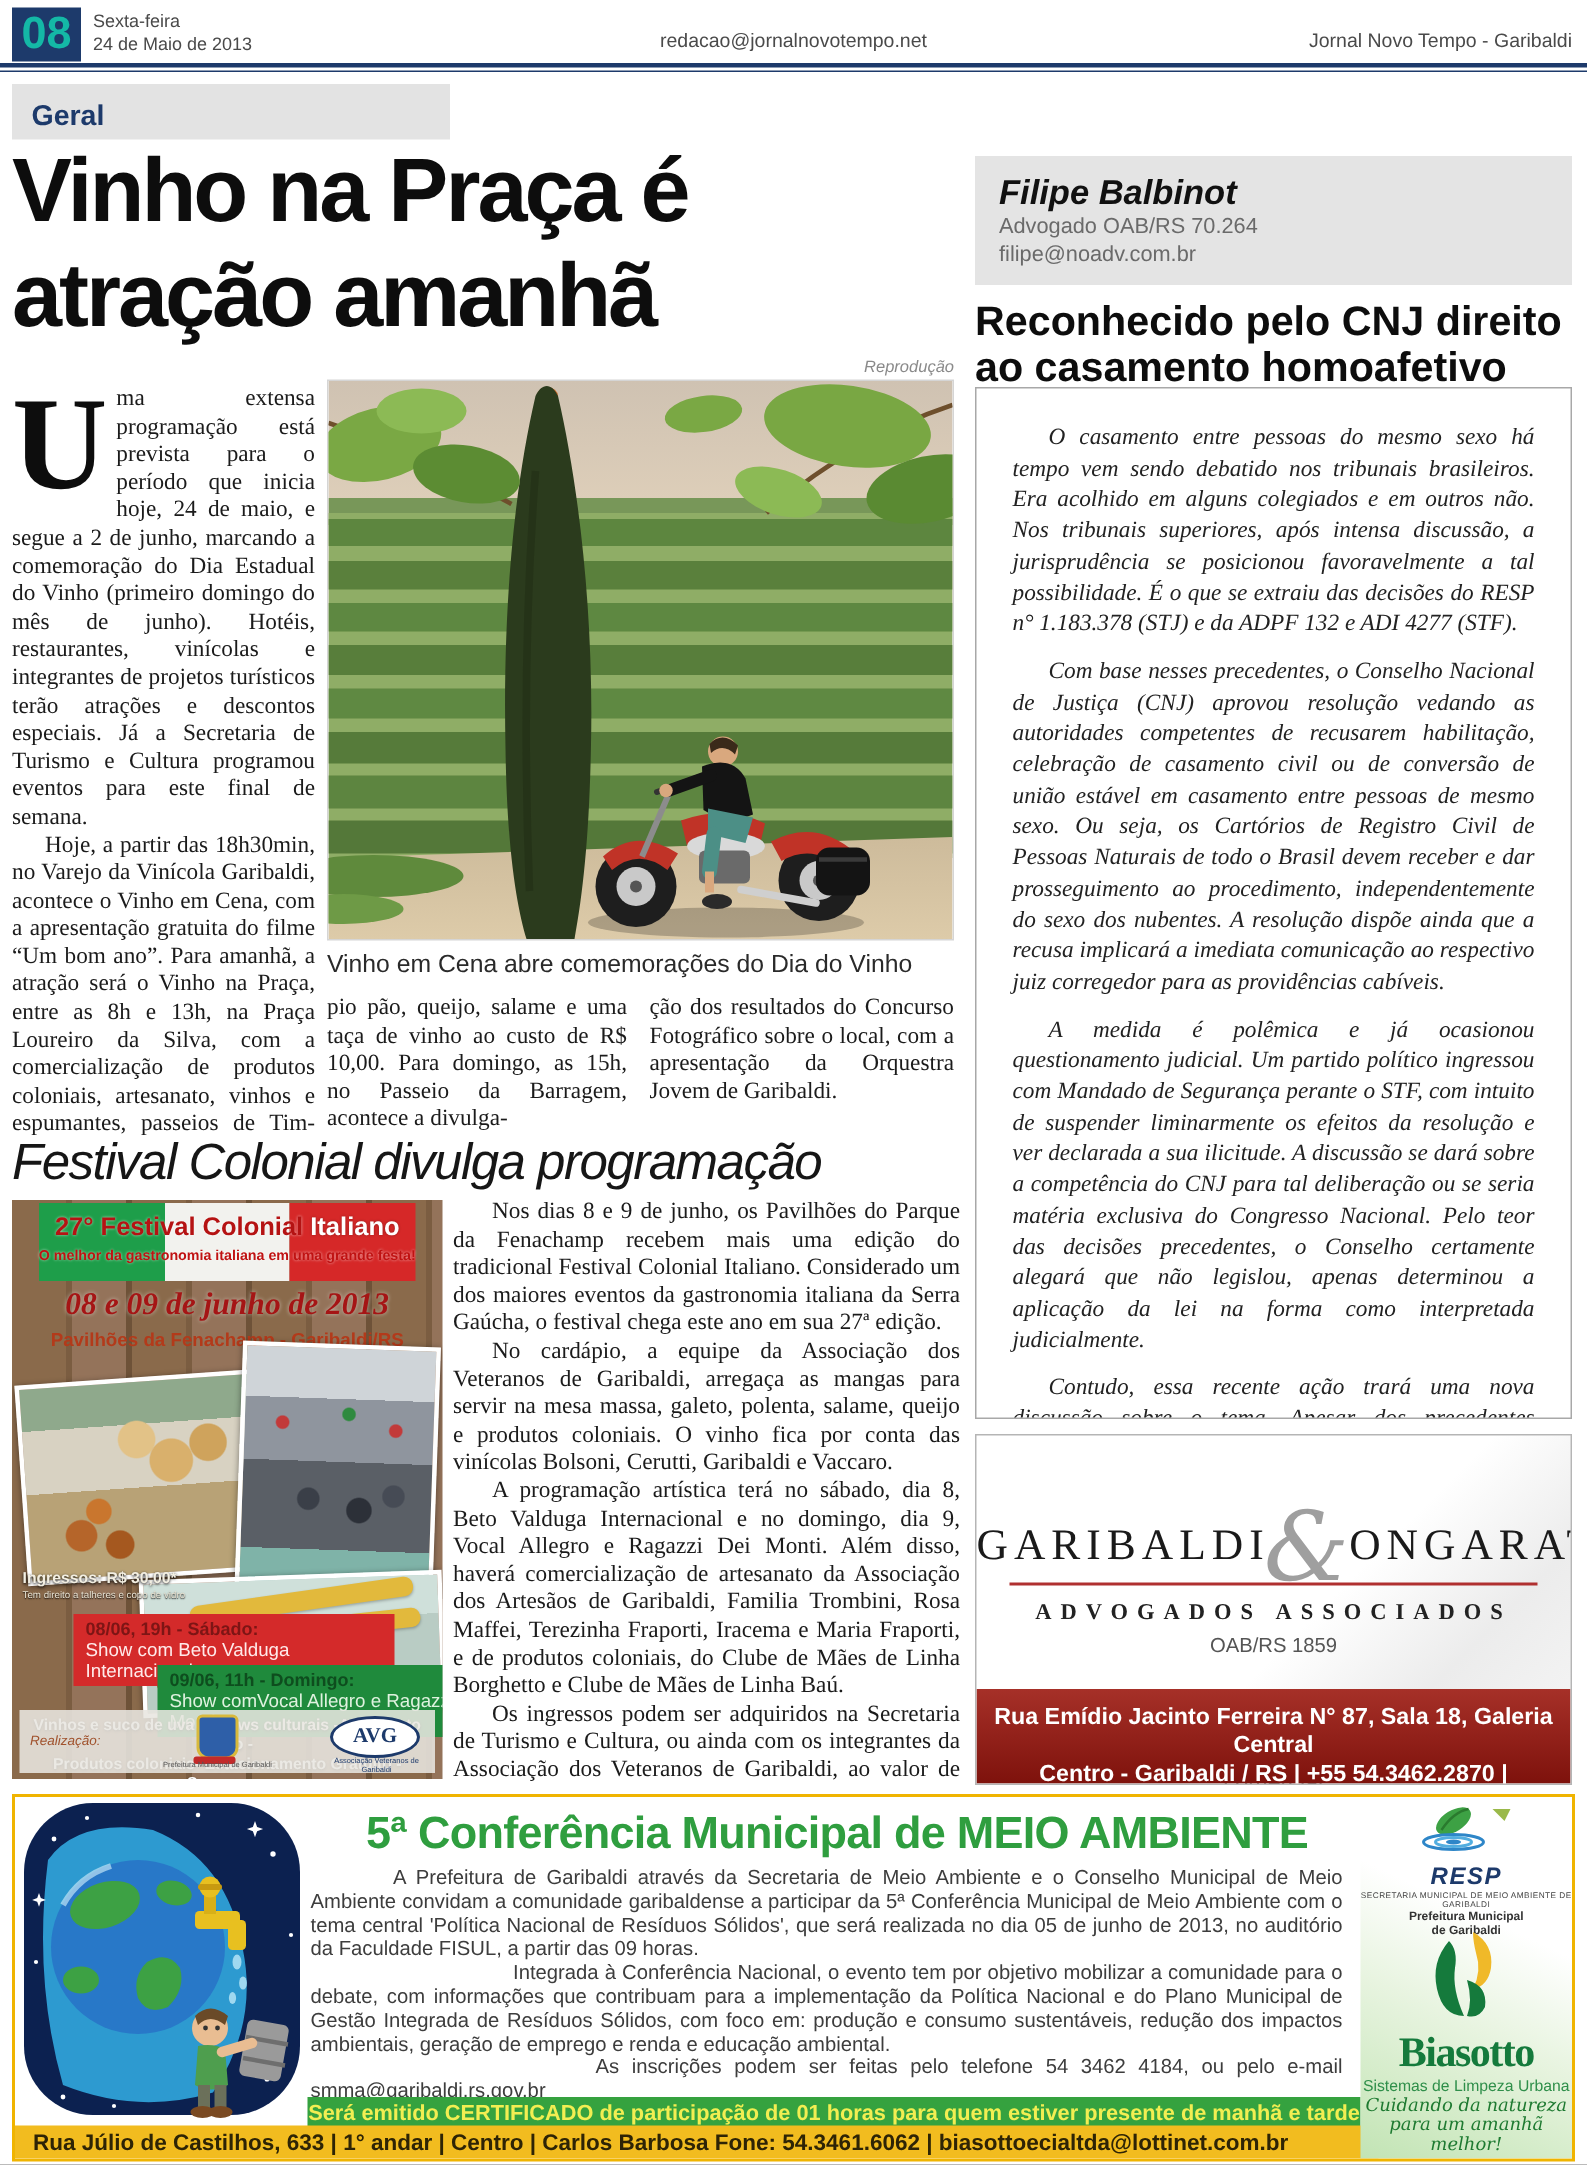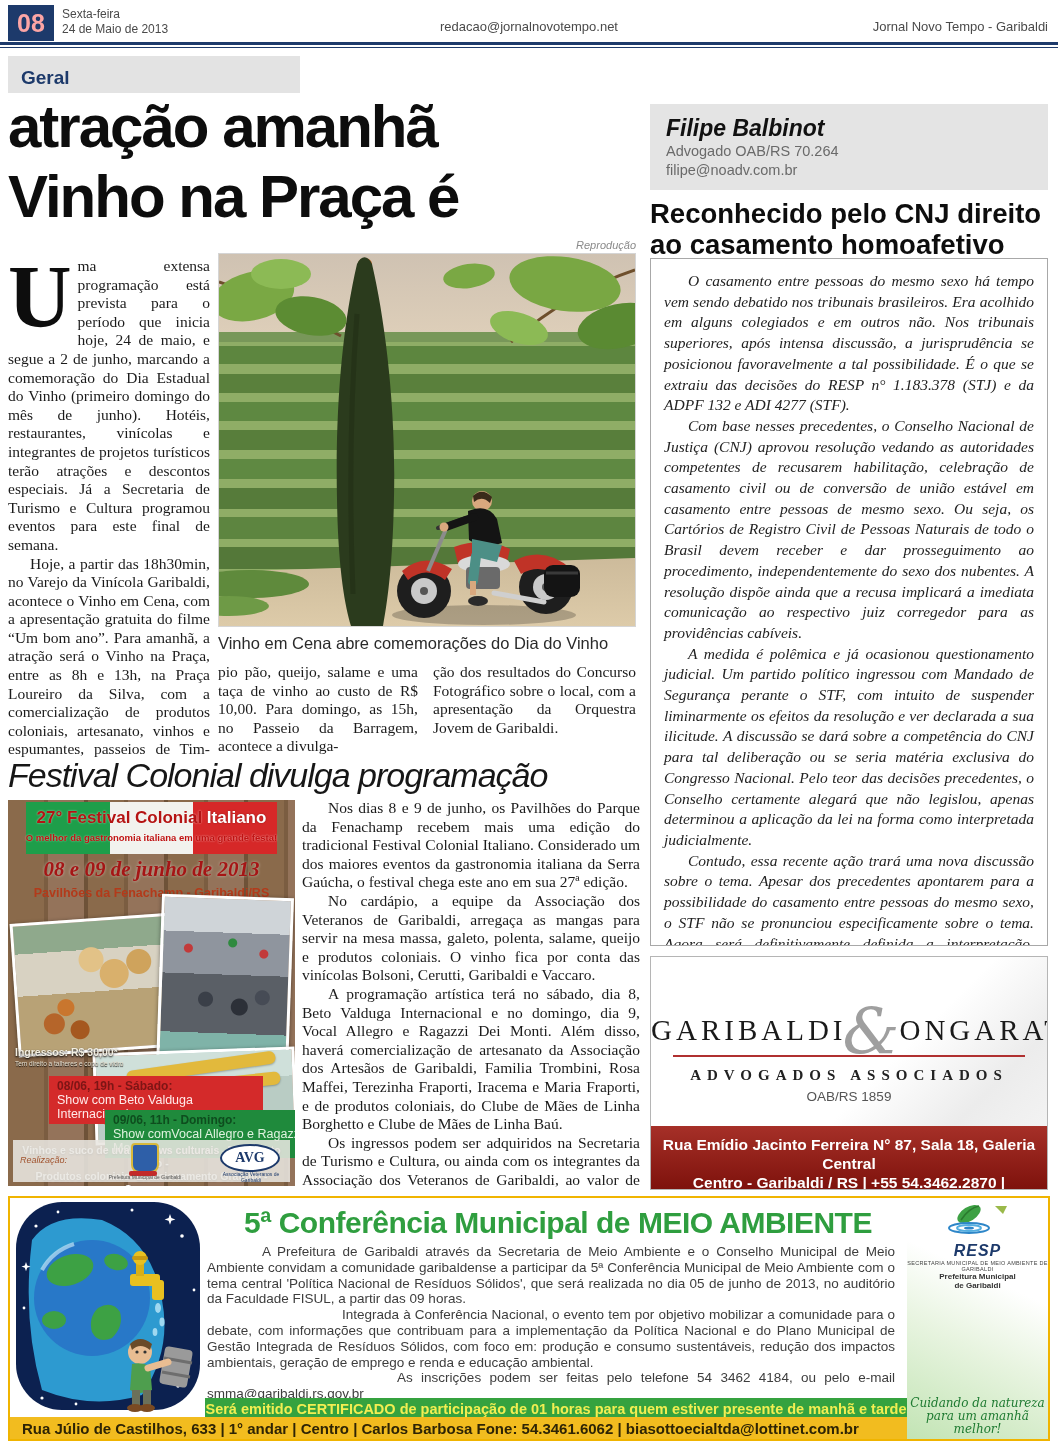--- a/index.html
+++ b/index.html
@@ -1,22 +1,22 @@
 <!DOCTYPE html>
 <html><head>
 <meta charset="utf-8">
 <style>
   html,body{margin:0;padding:0;background:#888;}
   .page{position:relative;width:1058px;height:1443px;background:#fff;margin:0 auto;
         font-family:"Liberation Sans",sans-serif;overflow:hidden;color:#1c1c1c;}
   .abs{position:absolute;box-sizing:border-box;}
 
   
-  .pagenum{left:8px;top:5px;width:46px;height:36px;background:#1d3a6b;color:#fca5a5;
-           display:flex;align-items:center;justify-content:center;font-size:25px;font-weight:800;}
+  .pagenum{left:8px;top:5px;width:46px;height:36px;background:#1d3a6b;color:#14b8a6;
+           display:flex;align-items:center;justify-content:center;font-size:30px;font-weight:800;}
   .hdr-small{font-size:12px;color:#4a4a4a;line-height:15px;}
   .hdr-rule{left:0;right:0;top:42px;height:6px;border-top:3px solid #1d3a6b;border-bottom:1px solid #1d3a6b;}
   .section-box{left:8px;top:56px;width:292px;height:37px;background:#e3e3e3;}
   .section-box span{position:absolute;left:13px;bottom:4px;font-size:19px;font-weight:800;color:#1d3a6b;}
 
   
   .headline{left:8px;top:92px;width:632px;font-size:60px;line-height:1.16;font-weight:800;
             letter-spacing:-2px;color:#0d0d0d;}
   .credit{left:218px;top:239px;width:418px;text-align:right;font-size:11px;font-style:italic;color:#8a8a8a;}
   .photo-frame{left:218px;top:253px;width:418px;height:374px;border:1px solid #d5d5d5;}
@@ -97,21 +97,21 @@
   .avg-cap{position:absolute;right:2px;top:31px;width:74px;text-align:center;font-size:5px;color:#1d3a6b;}
 
   
   .author-box{left:650px;top:104px;width:398px;height:86px;background:#e4e4e4;padding:11px 16px;}
   .author-name{font-style:italic;font-weight:800;font-size:23px;color:#111;}
   .author-sub{font-size:14.5px;color:#6a6a6a;line-height:19px;}
   .col-headline{left:650px;top:198px;width:398px;font-size:27.5px;font-weight:800;line-height:1.13;color:#0d0d0d;}
   .article-box{left:650px;top:258px;width:398px;height:688px;border:1px solid #a8a8a8;padding:12px 13px;
                overflow:hidden;font-family:"Liberation Serif",serif;font-style:italic;font-size:15.5px;
                line-height:20.7px;text-align:justify;color:#222;}
-  .article-box p{margin:0;text-indent:24px;font-style:italic;}
+  .article-box p{margin:11px;text-indent:24px;font-style:italic;}
 
   
   .law-ad{left:650px;top:956px;width:398px;height:234px;border:1px solid #b5b5b5;
           background:linear-gradient(135deg,#ffffff 55%,#ececec 75%,#f7f7f7);overflow:hidden;}
   .law-names{position:relative;margin-top:24px;text-align:center;font-family:"Liberation Serif",serif;
              font-size:29px;letter-spacing:4px;color:#1a1a1a;white-space:nowrap;}
   .law-names .nm{position:relative;z-index:1;}
   .law-amp{font-family:"DejaVu Serif",serif;font-style:italic;font-size:64px;color:#9f9f9f;
            position:relative;top:14px;margin:0 -4px;z-index:0;}
   .law-rule{width:352px;height:2px;background:#b03030;margin:0 auto;}
@@ -159,22 +159,22 @@
   <div class="abs hdr-small" style="left:62px;top:7px;">Sexta-feira</div>
   <div class="abs hdr-small" style="left:62px;top:22px;">24 de Maio de 2013</div>
   <div class="abs" style="left:0;right:0;top:19px;text-align:center;font-size:13px;color:#4a4a4a;">redacao@jornalnovotempo.net</div>
   <div class="abs" style="right:10px;top:19px;font-size:13px;color:#4a4a4a;">Jornal Novo Tempo - Garibaldi</div>
   <div class="abs hdr-rule"></div>
   <div class="abs section-box">
     <span>Geral</span>
   </div>
 
   <h1 class="abs headline" style="margin:0;">
+    <span style="display:block;">Vinho na Praça é</span>
     <span style="display:block;">atração amanhã</span>
-    <span style="display:block;">Vinho na Praça é</span>
   </h1>
 
   <div class="abs credit">Reprodução</div>
 
   <div class="abs photo-frame">
     <svg width="416" height="372" viewBox="0 0 416 372">
       <defs>
         <linearGradient id="sky" x1="0" y1="0" x2="0" y2="1">
           <stop offset="0" stop-color="#cfc2b2"></stop>
             <stop offset="1" stop-color="#ead9bf"></stop>
@@ -422,17 +422,26 @@
           <ellipse cx="26" cy="24" rx="20" ry="5" fill="none" stroke="#2e86c8" stroke-width="2"></ellipse>
           <ellipse cx="26" cy="24" rx="12" ry="3" fill="none" stroke="#53aee0" stroke-width="2"></ellipse>
           <ellipse cx="26" cy="24" rx="5" ry="1.6" fill="#2e86c8"></ellipse>
           <path d="M52,2 L64,2 L60,10 Z" fill="#9ab94a"></path>
         </svg>
         <div class="smma-name">RESP</div>
         <div class="smma-tiny">SECRETARIA MUNICIPAL DE MEIO AMBIENTE DE GARIBALDI</div>
         <div class="smma-cap">Prefeitura Municipal</div>
         <div class="smma-cap">de Garibaldi</div>
       </div>
+      <div class="biasotto">
+        <svg width="60" height="62" viewBox="0 0 60 62">
+          <path d="M18,8 Q6,22 10,40 Q14,58 28,58 Q20,40 22,26 Q24,14 18,8 Z" fill="#157a3c"></path>
+          <path d="M34,2 Q48,10 46,26 Q44,38 34,40 Q40,28 36,16 Q34,8 34,2 Z" fill="#f0b929"></path>
+          <path d="M30,34 Q44,38 42,52 Q38,60 30,58 Q34,48 30,34 Z" fill="#157a3c"></path>
+        </svg>
+        <div class="bia-name">Biasotto</div>
+        <div class="bia-cap">Sistemas de Limpeza Urbana</div>
+      </div>
       <div class="slogan">Cuidando da natureza para um amanhã melhor!</div>
     </div>
   </div>
 
 </div>
 
 </body></html>

